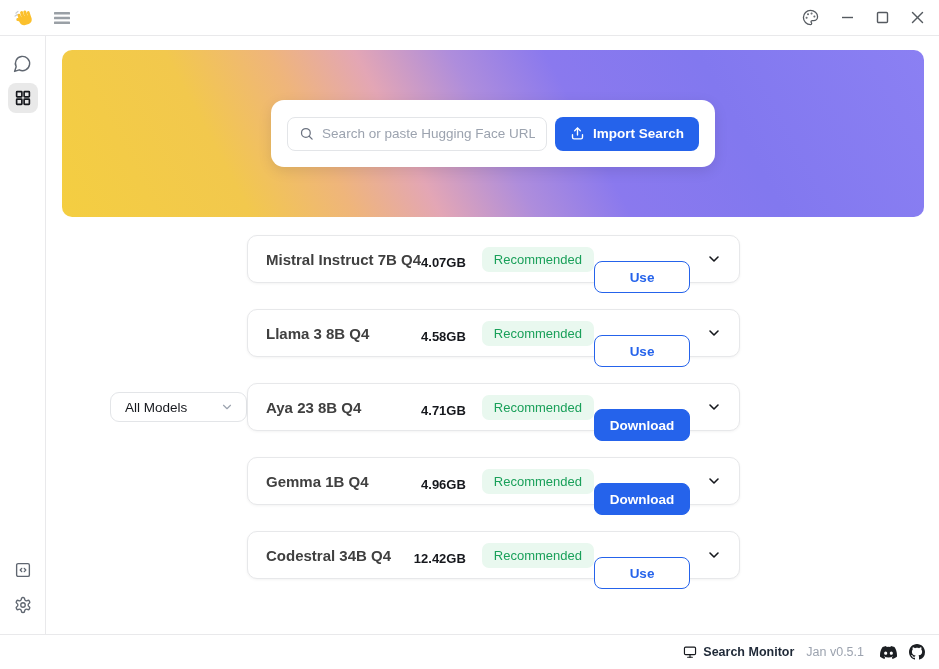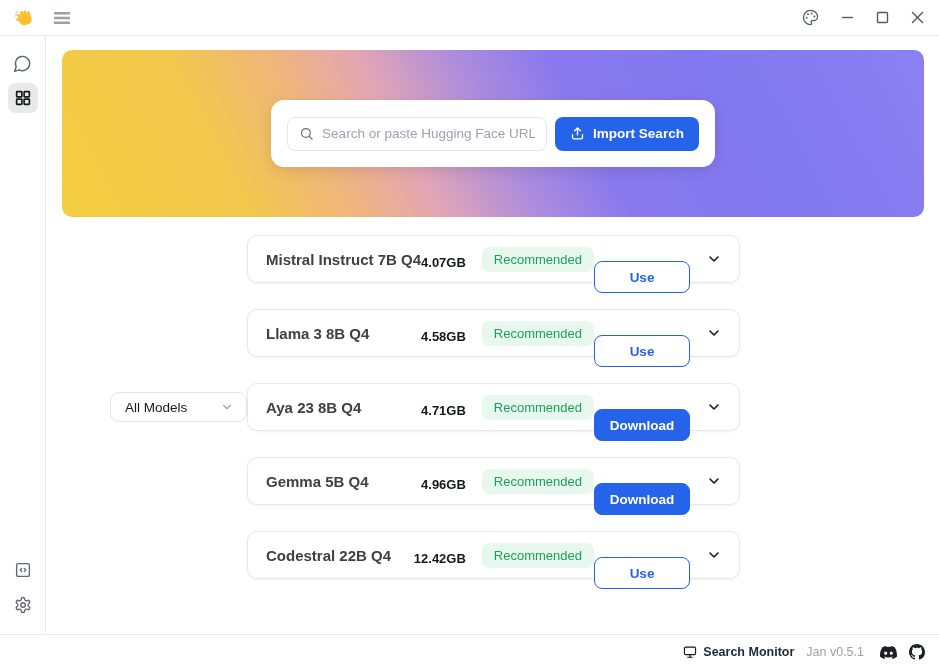--- a/index.html
+++ b/index.html
@@ -245,32 +245,32 @@
     <span class="model-size">4.71GB</span>
     <span class="badge">Recommended</span>
     <button class="action-btn btn-primary">Download</button>
     <span class="row-chevron">
       <svg width="16" height="16" viewBox="0 0 24 24" fill="none" stroke="currentColor" stroke-width="2.4" stroke-linecap="round" stroke-linejoin="round">
                   <path d="m6 9 6 6 6-6"></path>
                 </svg>
     </span>
   </div>
             <div class="model-row">
-    <span class="model-name">Gemma 5B Q4</span>
+    <span class="model-name">Gemma 1B Q4</span>
     <span class="model-size">4.96GB</span>
     <span class="badge">Recommended</span>
     <button class="action-btn btn-primary">Download</button>
     <span class="row-chevron">
       <svg width="16" height="16" viewBox="0 0 24 24" fill="none" stroke="currentColor" stroke-width="2.4" stroke-linecap="round" stroke-linejoin="round">
                   <path d="m6 9 6 6 6-6"></path>
                 </svg>
     </span>
   </div>
             <div class="model-row">
-    <span class="model-name">Codestral 22B Q4</span>
+    <span class="model-name">Codestral 34B Q4</span>
     <span class="model-size">12.42GB</span>
     <span class="badge">Recommended</span>
     <button class="action-btn btn-outline">Use</button>
     <span class="row-chevron">
       <svg width="16" height="16" viewBox="0 0 24 24" fill="none" stroke="currentColor" stroke-width="2.4" stroke-linecap="round" stroke-linejoin="round">
                   <path d="m6 9 6 6 6-6"></path>
                 </svg>
     </span>
   </div>
           </div>

